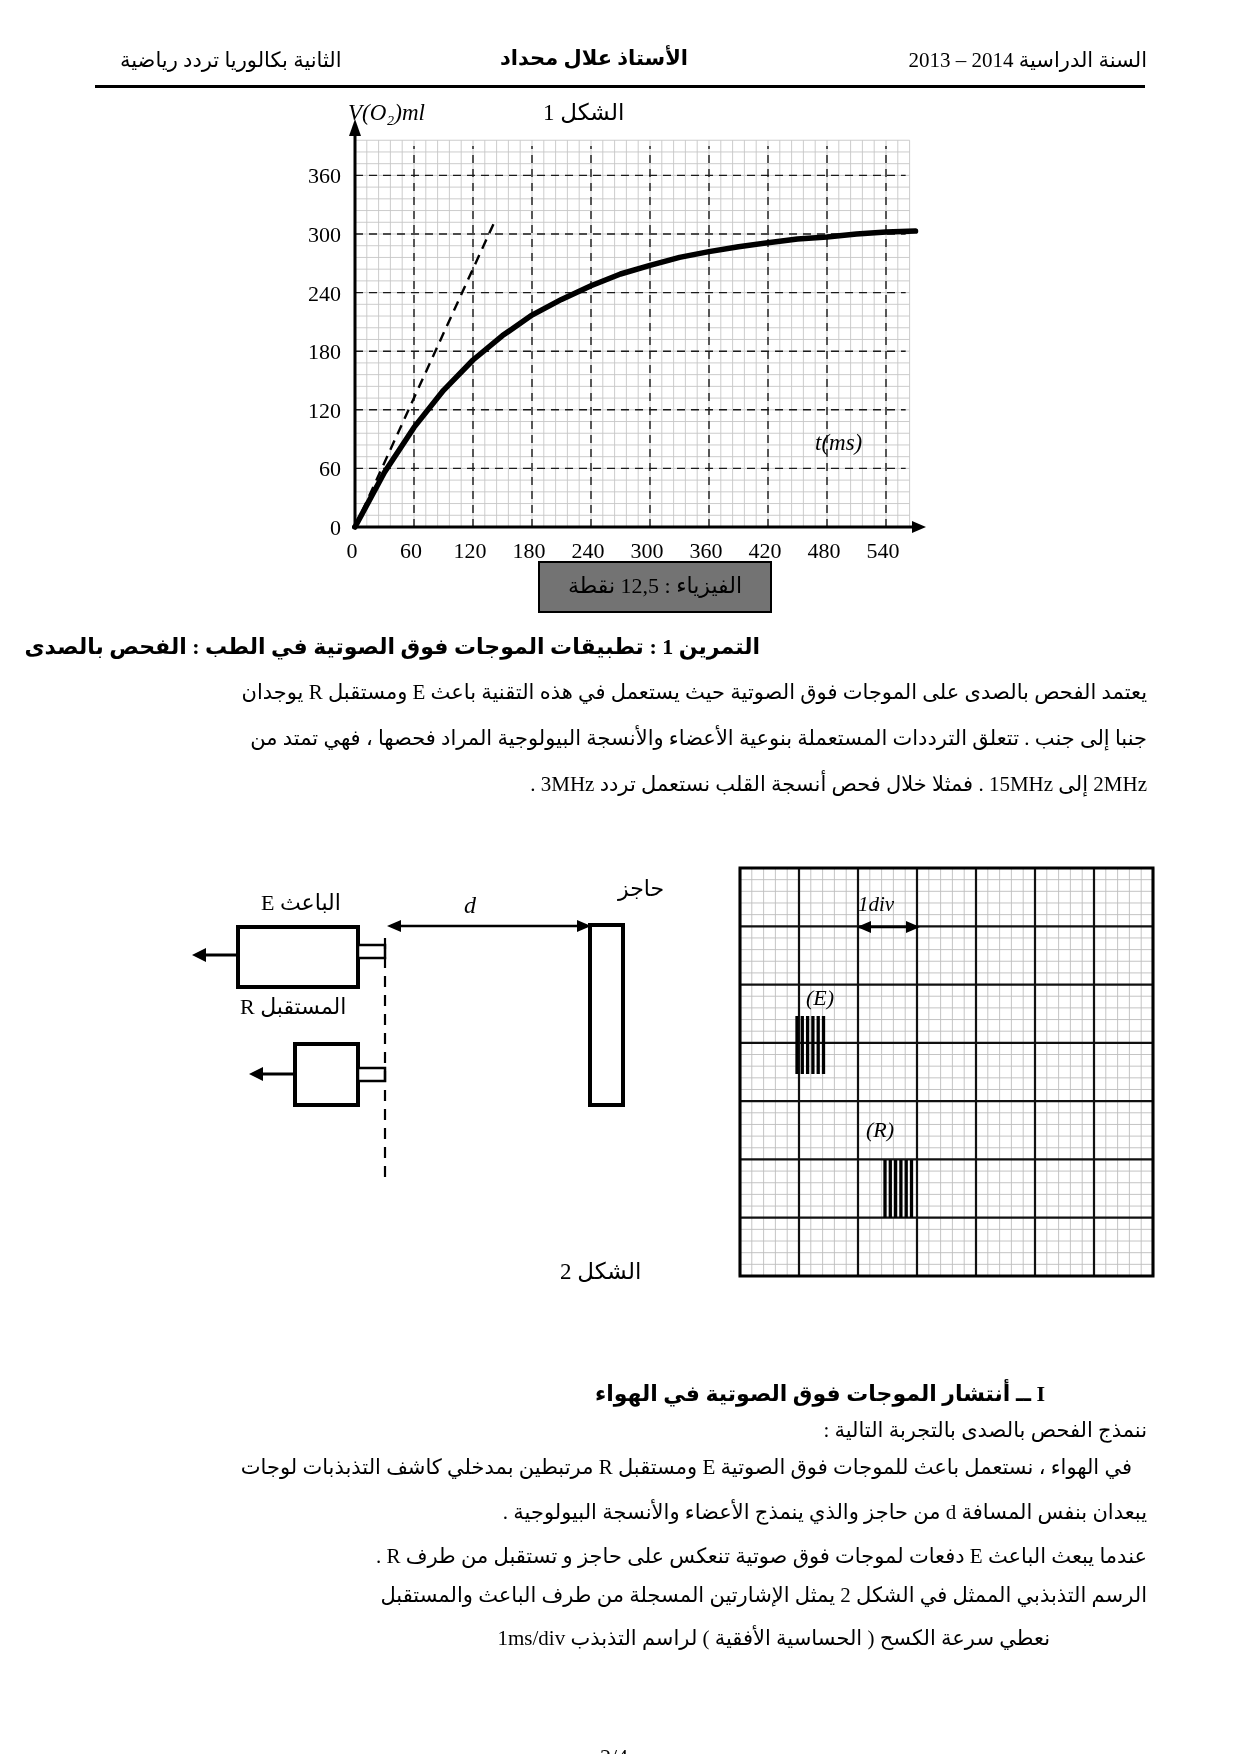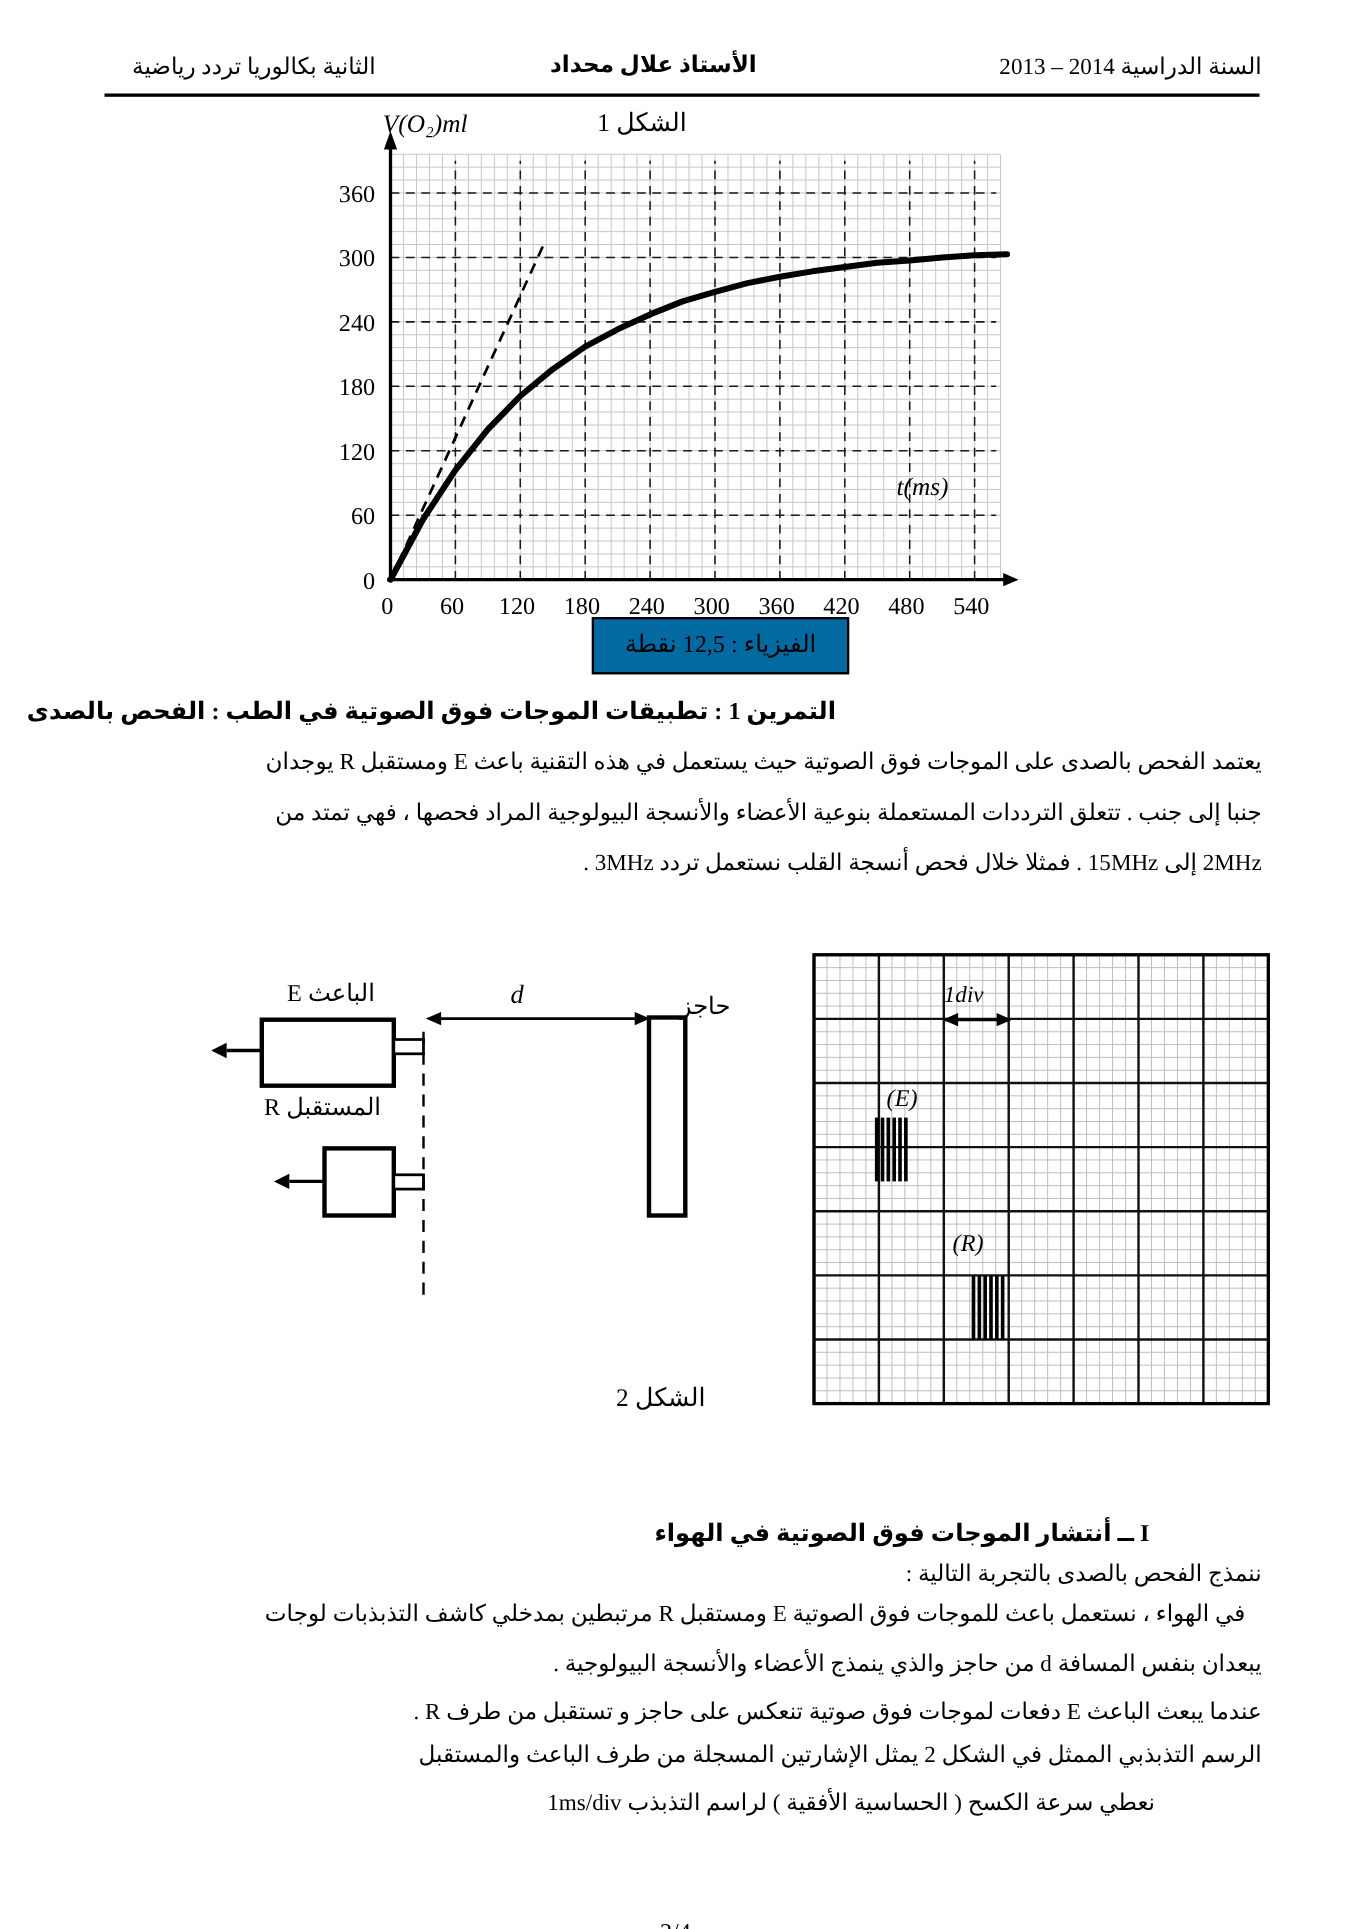--- a/index.html
+++ b/index.html
@@ -6,21 +6,21 @@
   .page{position:relative;width:1240px;height:1754px;background:#ffffff;margin:0 auto;
         font-family:"Liberation Serif","DejaVu Sans",serif;color:#000;overflow:hidden;}
   .abs{position:absolute;}
   .rtl{direction:rtl;}
   .nowrap{white-space:nowrap;}
   .it{font-style:italic;font-family:"Liberation Serif","DejaVu Serif",serif;}
   .b{font-weight:bold;}
   .hdr{font-size:21px;}
   .bodyline{font-size:21px;line-height:1.35;}
   .rule{background:#000;height:3px;}
-  .pointsbox{border:2px solid #000;text-align:center;font-size:22px;line-height:46px;background:#0369a1;z-index:3;}
+  .pointsbox{border:2px solid #000;text-align:center;font-size:22px;line-height:46px;background:#737373;z-index:3;}
   .caption{font-size:23px;}
   .lbl{font-size:22px;}
   svg{position:absolute;overflow:visible;}
   svg text{font-family:"Liberation Serif","DejaVu Serif",serif;}
 </style>
 </head>
 <body>
 
 <div class="page">
 
@@ -259,21 +259,21 @@
       <rect x="188" y="208" width="27" height="13" fill="#fff" stroke="#000" stroke-width="2.5"></rect>
       <line x1="125" y1="214" x2="93" y2="214" stroke="#000" stroke-width="3"></line>
       <polygon points="79,214 93,207 93,221" fill="#000"></polygon>
       <line x1="215" y1="78" x2="215" y2="318" stroke="#000" stroke-width="2.2" stroke-dasharray="11 8"></line>
       <line x1="221" y1="66" x2="417" y2="66" stroke="#000" stroke-width="2.6"></line>
       <polygon points="217,66 231,60 231,72" fill="#000"></polygon>
       <polygon points="421,66 407,60 407,72" fill="#000"></polygon>
       <rect x="420" y="65" width="33" height="180" fill="#fff" stroke="#000" stroke-width="4"></rect>
     </svg>
   <div class="abs lbl rtl nowrap" style="left:247px;top:890px;margin-left:14px;">الباعث E</div>
-  <div class="abs lbl rtl nowrap" style="left:618px;top:902px;">حاجز</div>
+  <div class="abs lbl rtl nowrap" style="left:618px;top:876px;">حاجز</div>
   <div class="abs it nowrap" style="left:464px;top:892px;font-size:24px;">d</div>
   <div class="abs lbl rtl nowrap" style="left:240px;top:994px;">المستقبل R</div>
   <div class="abs it nowrap" style="left:858px;top:892px;font-size:21px;">1div</div>
   <div class="abs it nowrap" style="left:806px;top:985px;font-size:22px;">(E)</div>
   <div class="abs it nowrap" style="left:866px;top:1117px;font-size:22px;">(R)</div>
   <div class="abs caption rtl nowrap" style="left:560px;top:1258px;">الشكل 2</div>
 
   <div class="abs b rtl nowrap" style="right:195px;top:1381px;font-size:22px;">I ــ أنتشار الموجات فوق الصوتية في الهواء</div>
   <div class="abs bodyline rtl nowrap" style="right:93px;top:1416px;">ننمذج الفحص بالصدى بالتجربة التالية :</div>
   <div class="abs bodyline rtl nowrap" style="right:108px;top:1453px;">في الهواء ، نستعمل باعث للموجات فوق الصوتية E ومستقبل R مرتبطين بمدخلي كاشف التذبذبات لوجات</div>

